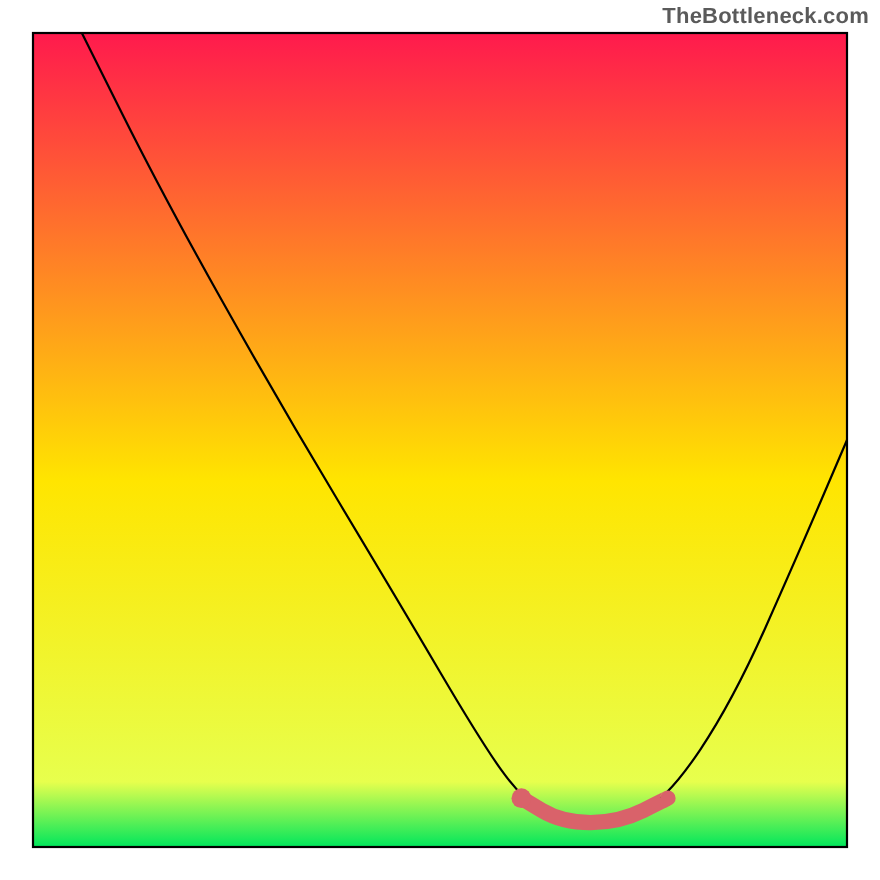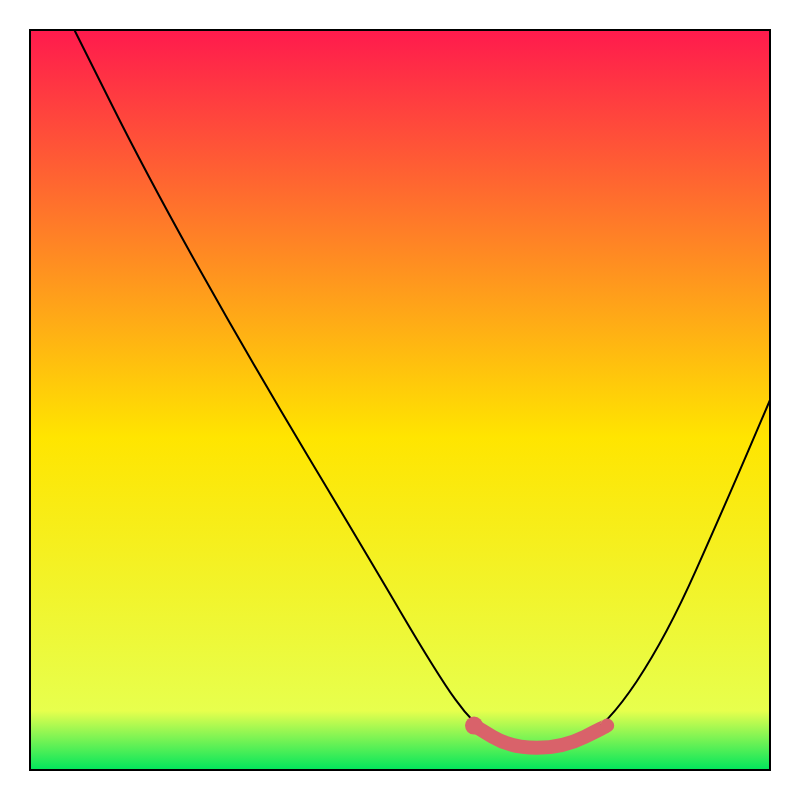--- a/index.html
+++ b/index.html
@@ -27,20 +27,21 @@
     letter-spacing: 0.2px;
   }
   svg {
     display: block;
   }
 </style>
 </head>
 <body>
 
 <div class="chart-container">
+  <div class="watermark">TheBottleneck.com</div>
   <svg width="800" height="800" viewBox="0 0 800 800">
     <defs>
       <linearGradient id="bg-grad" x1="0" y1="0" x2="0" y2="1">
         <stop id="g-stop-0" offset="0%" stop-color="#ff1a4d"></stop>
         <stop id="g-stop-1" offset="55%" stop-color="#ffe500"></stop>
         <stop id="g-stop-2" offset="92%" stop-color="#e7ff4d"></stop>
         <stop id="g-stop-3" offset="100%" stop-color="#00e65c"></stop>
       </linearGradient>
     </defs>
 

